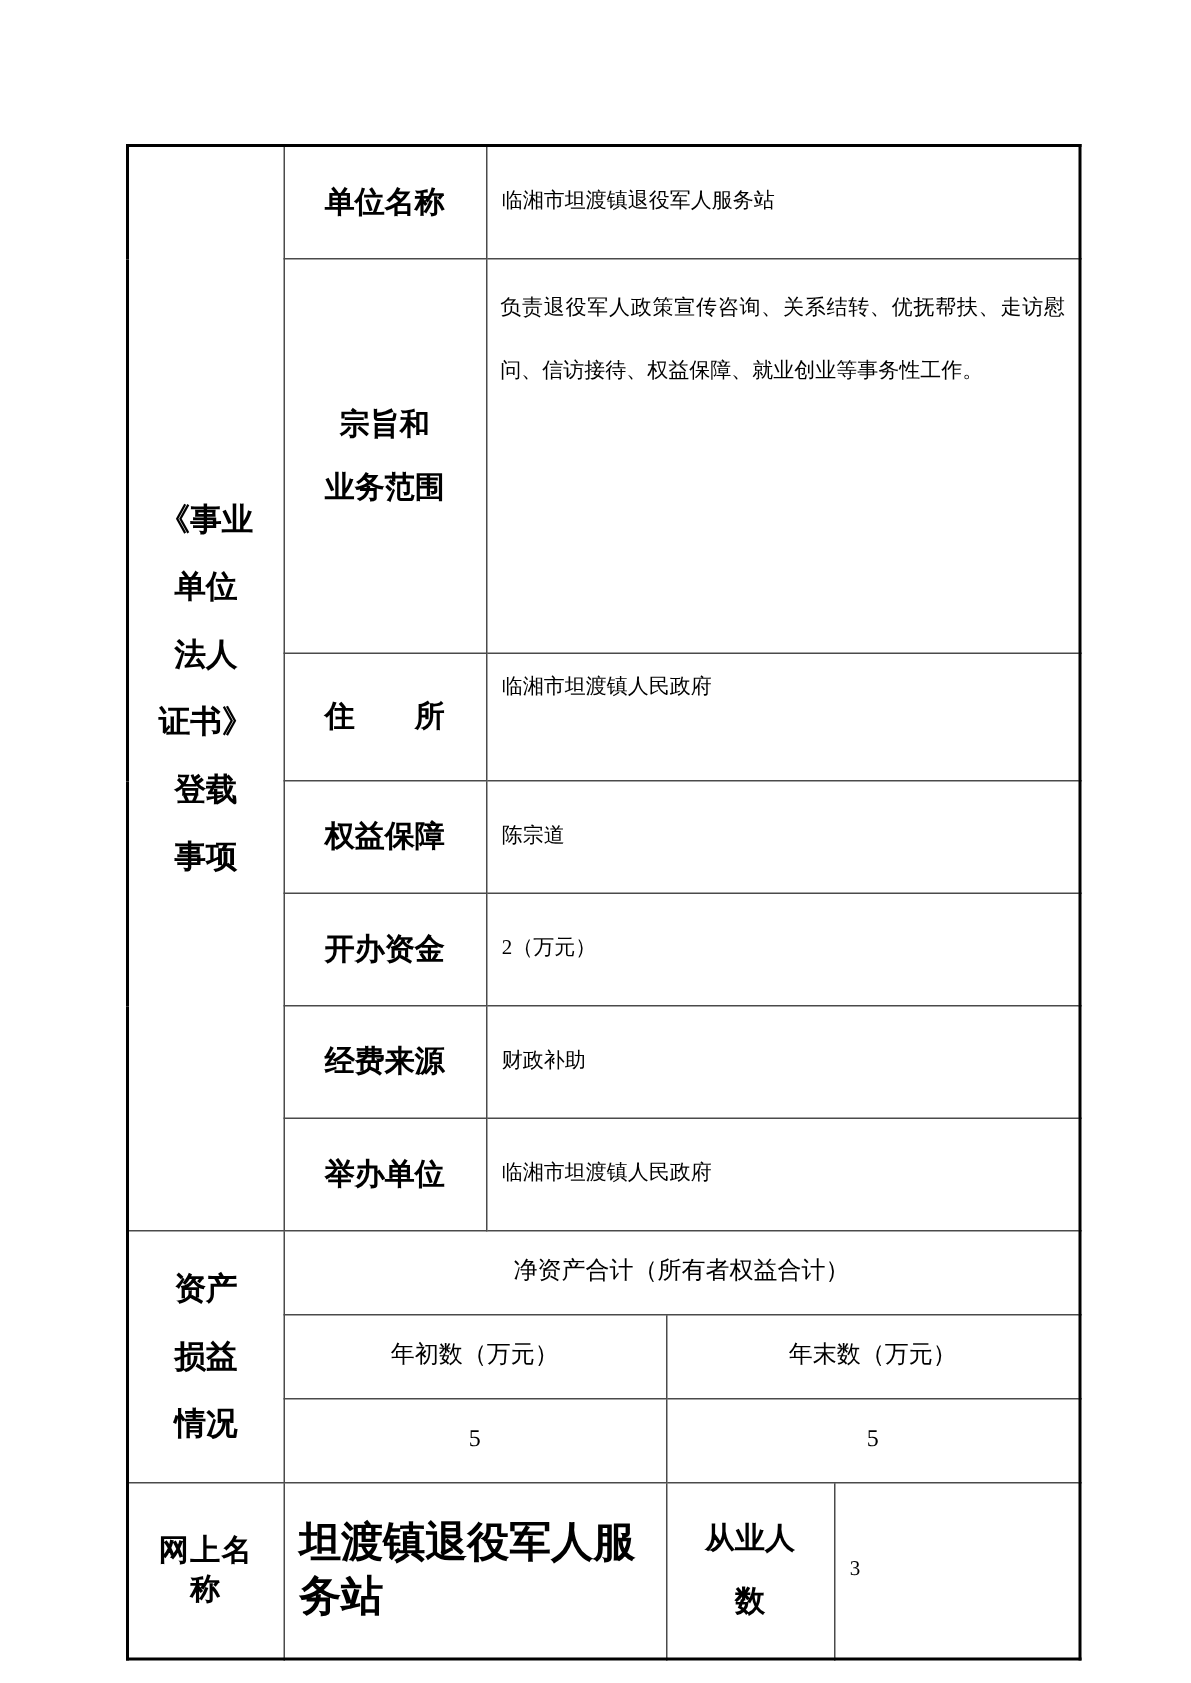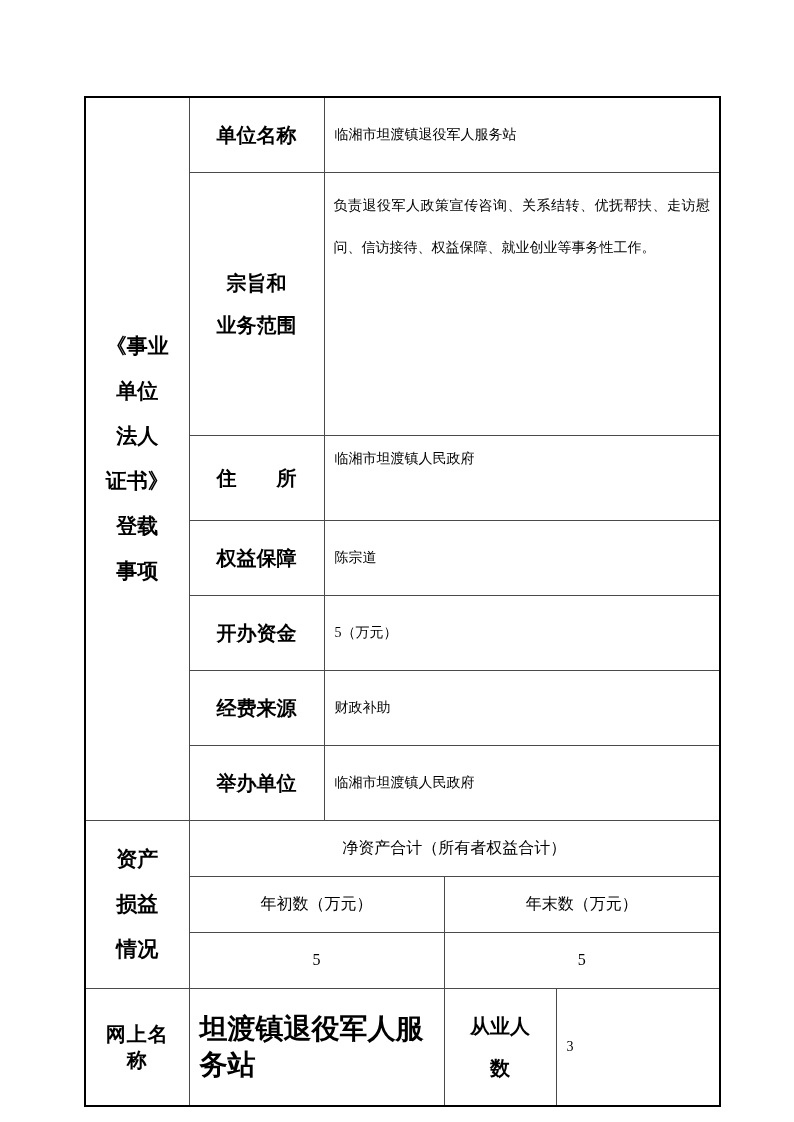--- a/index.html
+++ b/index.html
@@ -139,21 +139,21 @@
       <td class="val val-top" colspan="3">临湘市坦渡镇人民政府</td>
     </tr>
 
     <tr class="r4">
       <td class="lbl">权益保障</td>
       <td class="val" colspan="3">陈宗道</td>
     </tr>
 
     <tr class="r5">
       <td class="lbl">开办资金</td>
-      <td class="val" colspan="3">5（万元）</td>
+      <td class="val" colspan="3">2（万元）</td>
     </tr>
 
     <tr class="r6">
       <td class="lbl">经费来源</td>
       <td class="val" colspan="3">财政补助</td>
     </tr>
 
     <tr class="r7">
       <td class="lbl">举办单位</td>
       <td class="val" colspan="3">临湘市坦渡镇人民政府</td>

